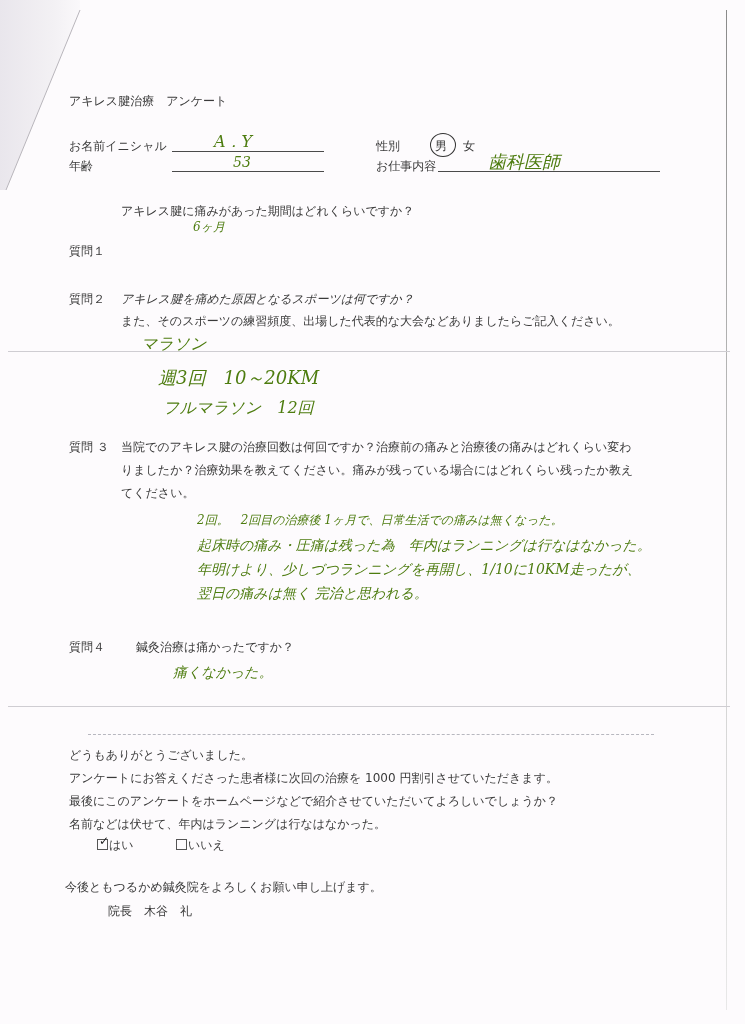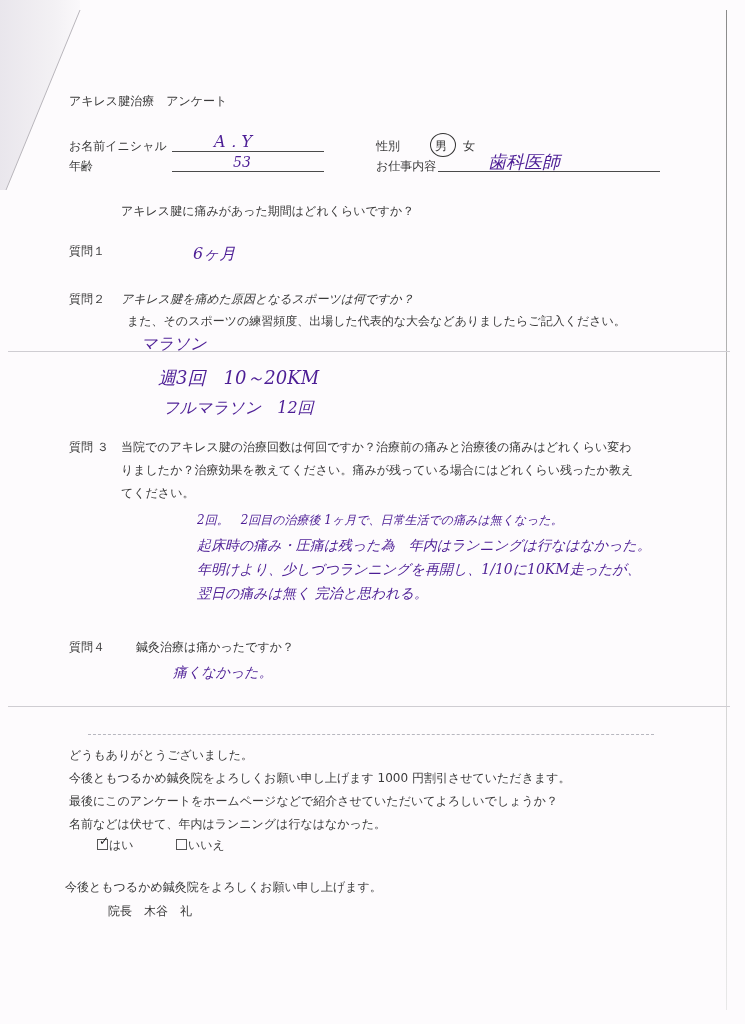--- a/index.html
+++ b/index.html
@@ -21,21 +21,21 @@
     position: absolute; left: 726px; top: 10px; width: 1px; height: 1000px;
     background: linear-gradient(180deg, #8a8a8a, #d0d0d0 60%, #e8e8e8);
   }
   .fold-line {
     position: absolute; left: 8px; width: 722px; height: 1px;
     background: #cfcdd2;
   }
   .txt { position: absolute; font-size: 12px; white-space: nowrap; line-height: 1.2; }
   .hand {
     position: absolute; white-space: nowrap;
-    font-family: "DejaVu Serif", serif; color: #4c1d95; font-style: italic;
+    font-family: "DejaVu Serif", serif; color: #4d7c0f; font-style: italic;
   }
   .uline { position: absolute; height: 1px; background: #4a4a4a; }
   .circle {
     position: absolute; border: 1.3px solid #333; border-radius: 50%;
   }
   .dash {
     position: absolute; left: 88px; width: 566px; height: 0;
     border-top: 1px dashed #b7b7bf;
   }
   .box {
@@ -71,46 +71,46 @@
 <div class="circle" style="left:430px; top:133px; width:24px; height:22px;"></div>
 <div class="txt" style="left:435px; top:139px;">男</div>
 <div class="txt" style="left:463px; top:139px;">女</div>
 
 <div class="txt" style="left:376px; top:159px;">お仕事内容</div>
 <div class="hand" style="left:488px; top:150px; font-size:18px;">歯科医師</div>
 <div class="uline" style="left:438px; top:171px; width:222px;"></div>
 
 <div class="txt" style="left:69px; top:204px;margin-top:40px;">質問１</div>
 <div class="txt" style="left:121px; top:204px;">アキレス腱に痛みがあった期間はどれくらいですか？</div>
-<div class="hand" style="left:193px; top:244px; font-size:16px;">6ヶ月</div>
+<div class="hand" style="left:193px; top:219px; font-size:12px;">6ヶ月</div>
 
 <div class="txt" style="left:69px; top:292px;">質問２</div>
 <div class="txt" style="left:121px; top:292px;font-style:italic;">アキレス腱を痛めた原因となるスポーツは何ですか？</div>
-<div class="txt" style="left:127px; top:314px;">また、そのスポーツの練習頻度、出場した代表的な大会などありましたらご記入ください。</div>
+<div class="txt" style="left:121px; top:314px;">また、そのスポーツの練習頻度、出場した代表的な大会などありましたらご記入ください。</div>
 <div class="hand" style="left:141px; top:334px; font-size:16px;">マラソン</div>
 <div class="hand" style="left:158px; top:366px; font-size:18px;">週3回　10～20KM</div>
 <div class="hand" style="left:163px; top:398px; font-size:16px;">フルマラソン　12回</div>
 
 <div class="txt" style="left:69px; top:440px;">質問 ３</div>
 <div class="txt" style="left:121px; top:440px;">当院でのアキレス腱の治療回数は何回ですか？治療前の痛みと治療後の痛みはどれくらい変わ</div>
 <div class="txt" style="left:121px; top:463px;">りましたか？治療効果を教えてください。痛みが残っている場合にはどれくらい残ったか教え</div>
 <div class="txt" style="left:121px; top:486px;">てください。</div>
 <div class="hand" style="left:197px; top:512px; font-size:12px;">2回。　2回目の治療後 1ヶ月で、日常生活での痛みは無くなった。</div>
 <div class="hand" style="left:197px; top:537px; font-size:14px;">起床時の痛み・圧痛は残った為　年内はランニングは行なはなかった。</div>
 <div class="hand" style="left:197px; top:561px; font-size:14px;">年明けより、少しづつランニングを再開し、1/10に10KM走ったが、</div>
 <div class="hand" style="left:197px; top:585px; font-size:14px;">翌日の痛みは無く 完治と思われる。</div>
 
 <div class="txt" style="left:69px; top:640px;">質問４</div>
 <div class="txt" style="left:121px; top:640px;margin-left:15px;">鍼灸治療は痛かったですか？</div>
 <div class="hand" style="left:173px; top:664px; font-size:14px;">痛くなかった。</div>
 
 <div class="dash" style="top:734px;"></div>
 
 <div class="txt" style="left:69px; top:748px;">どうもありがとうございました。</div>
-<div class="txt" style="left:69px; top:771px;">今後ともつるかめ鍼灸院をよろしくお願い申し上げます 1000 円割引させていただきます。</div>
+<div class="txt" style="left:69px; top:771px;">アンケートにお答えくださった患者様に次回の治療を 1000 円割引させていただきます。</div>
 <div class="txt" style="left:69px; top:794px;">最後にこのアンケートをホームページなどで紹介させていただいてよろしいでしょうか？</div>
 <div class="txt" style="left:69px; top:817px;">名前などは伏せて、年内はランニングは行なはなかった。</div>
 
 <div class="txt" style="left:97px; top:838px;">
   <span class="box"><span class="check">✓</span></span><span>はい</span>
 </div>
 <div class="txt" style="left:176px; top:838px;">
   <span class="box"></span><span>いいえ</span>
 </div>
 

